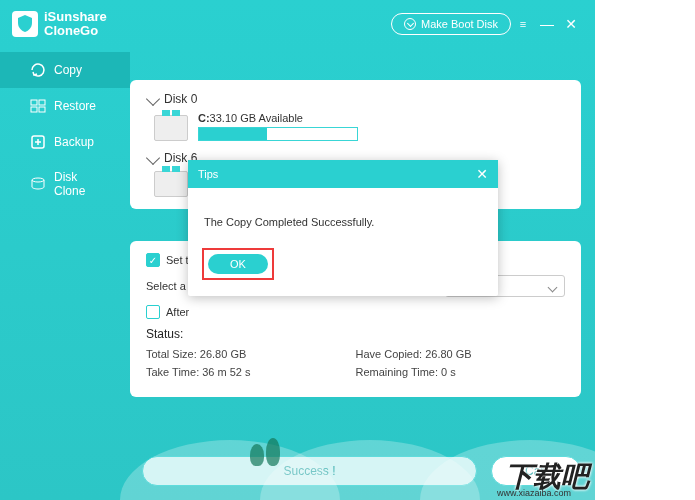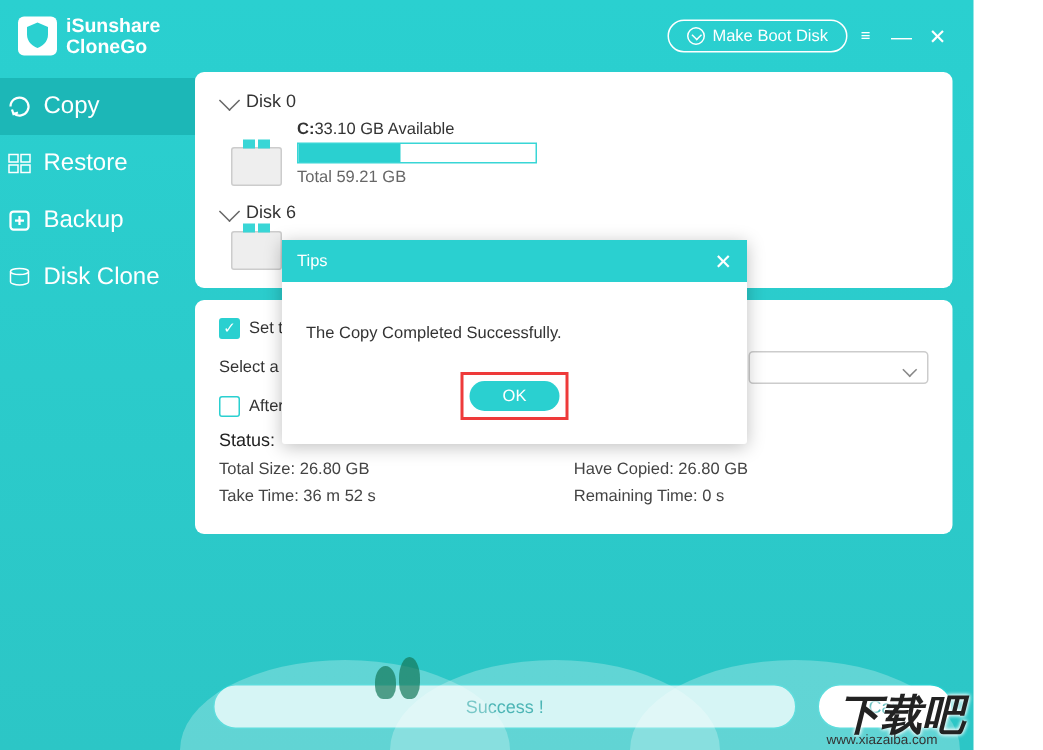--- a/index.html
+++ b/index.html
@@ -1,39 +1,39 @@
 <!DOCTYPE html>
 <html><head>
 <meta charset="utf-8">
 <style>
 * { margin: 0; padding: 0; box-sizing: border-box; font-family: "Segoe UI", Arial, sans-serif; }
 body { width: 695px; height: 500px; background: #fff; overflow: hidden; position: relative; }
 
-.window { width: 649px; height: 500px; background: linear-gradient(180deg,#2ad0d0 0%,#2cc6c6 100%); position: relative; }
+.window { width: 595px; height: 500px; background: linear-gradient(180deg,#2ad0d0 0%,#2cc6c6 100%); position: relative; }
 
 .titlebar { height: 48px; display: flex; align-items: center; padding: 0 12px; }
 .logo { width: 26px; height: 26px; background:#fff; border-radius:4px; position:relative; margin-right:6px;}
 .logo svg { position:absolute; top:3px; left:3px;}
 .brand { color:#fff; font-size:13px; line-height:14px; font-weight:600; }
 .tb-spacer{flex:1;}
 .make-boot { border:1px solid #fff; border-radius:14px; color:#fff; font-size:11px; padding:4px 12px; display:flex; align-items:center; gap:5px; cursor:pointer; }
 .make-boot .ic{width:12px;height:12px;border:1px solid #fff;border-radius:50%;position:relative;}
 .make-boot .ic::after{content:"";position:absolute;width:4px;height:4px;border-left:1px solid #fff;border-bottom:1px solid #fff;transform:rotate(-45deg);top:2px;left:3px;}
 .winbtn { width:24px; text-align:center; color:#fff; font-size:14px; cursor:pointer; }
 .winbtn.sm{font-size:11px;}
 
 .client { position:absolute; top:48px; bottom:0; left:0; right:0; display:flex; }
 
 .sidebar { width:130px; padding-top:4px;}
-.sb-item { display:flex; align-items:center; gap:8px; padding:10px 5px; color:#fff; font-size:16px; cursor:pointer;}
+.sb-item { display:flex; align-items:center; gap:8px; padding:10px 30px; color:#fff; font-size:12px; cursor:pointer;}
 .sb-item.active { background:#1cb7b7; border-radius:0; }
 .sb-ico{width:16px;height:16px;display:flex;align-items:center;justify-content:center;}
 
 .main { flex:1; padding:0 14px 24px 0; overflow:hidden; position:relative;}
-.panel { background:#fff; border-radius:6px; padding:12px 16px; }
+.panel { background:#fff; border-radius:6px; padding:12px 16px;margin-top:32px; }
 .disk-panel { margin-bottom:8px; }
 .dhdr { display:flex; align-items:center; gap:6px; font-size:12px; color:#333; margin-bottom:6px;}
 .chev { width:10px;height:10px;border-left:1.5px solid #666;border-bottom:1.5px solid #666;transform:rotate(-45deg);margin-left:2px;}
 .drive-row { display:flex; align-items:flex-end; gap:10px; padding-left:8px;}
 .drive-ic { width:34px;height:26px;background:#eee;border:1px solid #ccc;border-radius:2px;position:relative;}
 .drive-ic::before{content:"";position:absolute;top:-6px;left:7px;width:8px;height:6px;background:#39d6d6;}
 .drive-ic::after{content:"";position:absolute;top:-6px;left:17px;width:8px;height:6px;background:#39d6d6;}
 .drive-body{flex:1;}
 .drive-title{font-size:11px;color:#333;}
 .bar { width:160px;height:14px;border:1px solid #39d6d6;margin-top:3px;background:#fff;}
@@ -54,21 +54,21 @@
 
 .footer { position:absolute; bottom:14px; left:12px; right:14px; display:flex; gap:14px; padding-left:0;}
 .btn-pill { flex:1; height:30px; border:1px solid #2ad0d0; border-radius:16px; background:#c9f2f2; color:#119d9d; display:flex;align-items:center;justify-content:center;font-size:12px;cursor:pointer;}
 .btn-pill.sec{flex:0 0 90px;background:#fff;}
 
 
 .modal{position:absolute;left:188px;top:160px;width:310px;background:#fff;box-shadow:0 2px 12px rgba(0,0,0,.25);border-radius:2px;z-index:5;}
 .modal-hdr{background:#2ad0d0;color:#fff;font-size:11px;padding:6px 10px;display:flex;justify-content:space-between;align-items:center;}
 .mclose{cursor:pointer;font-size:14px;}
 .modal-body{padding:28px 16px 10px;font-size:11px;color:#333;}
-.modal-ftr{display:flex;justify-content:center;padding:10px 14px 16px;}
+.modal-ftr{display:flex;justify-content:flex-start;padding:10px 14px 16px;}
 .okwrap{border:2px solid #ee3a3a;padding:4px;}
 .okbtn{background:#2ad0d0;color:#fff;border-radius:14px;padding:4px 22px;font-size:11px;cursor:pointer;}
 
 
 .hills{position:absolute;bottom:0;left:0;right:0;height:90px;pointer-events:none;overflow:hidden;}
 .hill{position:absolute;bottom:-60px;width:220px;height:120px;border-radius:50%;background:rgba(255,255,255,.25);}
 .h1{left:120px;} .h2{left:260px;} .h3{left:420px;}
 .trees{position:absolute;bottom:34px;left:250px;width:40px;height:40px;}
 .tree{width:14px;height:22px;border-radius:50% 50% 40% 40%;background:rgba(20,120,90,.7);position:absolute;}
 .t1{left:0;bottom:0;} .t2{left:16px;bottom:0;height:28px;}
@@ -150,21 +150,20 @@
         </div>
         <div class="drive-row">
           <div class="drive-ic"></div>
           <div class="drive-body">
             <div class="drive-title">
               <b>C:</b><span>33.10 GB Available</span>
             </div>
             <div class="bar">
                 <div class="bar-fill" style="width:43%"></div>
               </div>
-            <div class="drive-total">Total 59.21 GB</div>
           </div>
         </div>
         <div class="dhdr" style="margin-top:10px">
           <span class="chev"></span>
           <span>Disk 6</span>
         </div>
         <div class="drive-row">
           <div class="drive-ic"></div>
         </div>
       </div>

